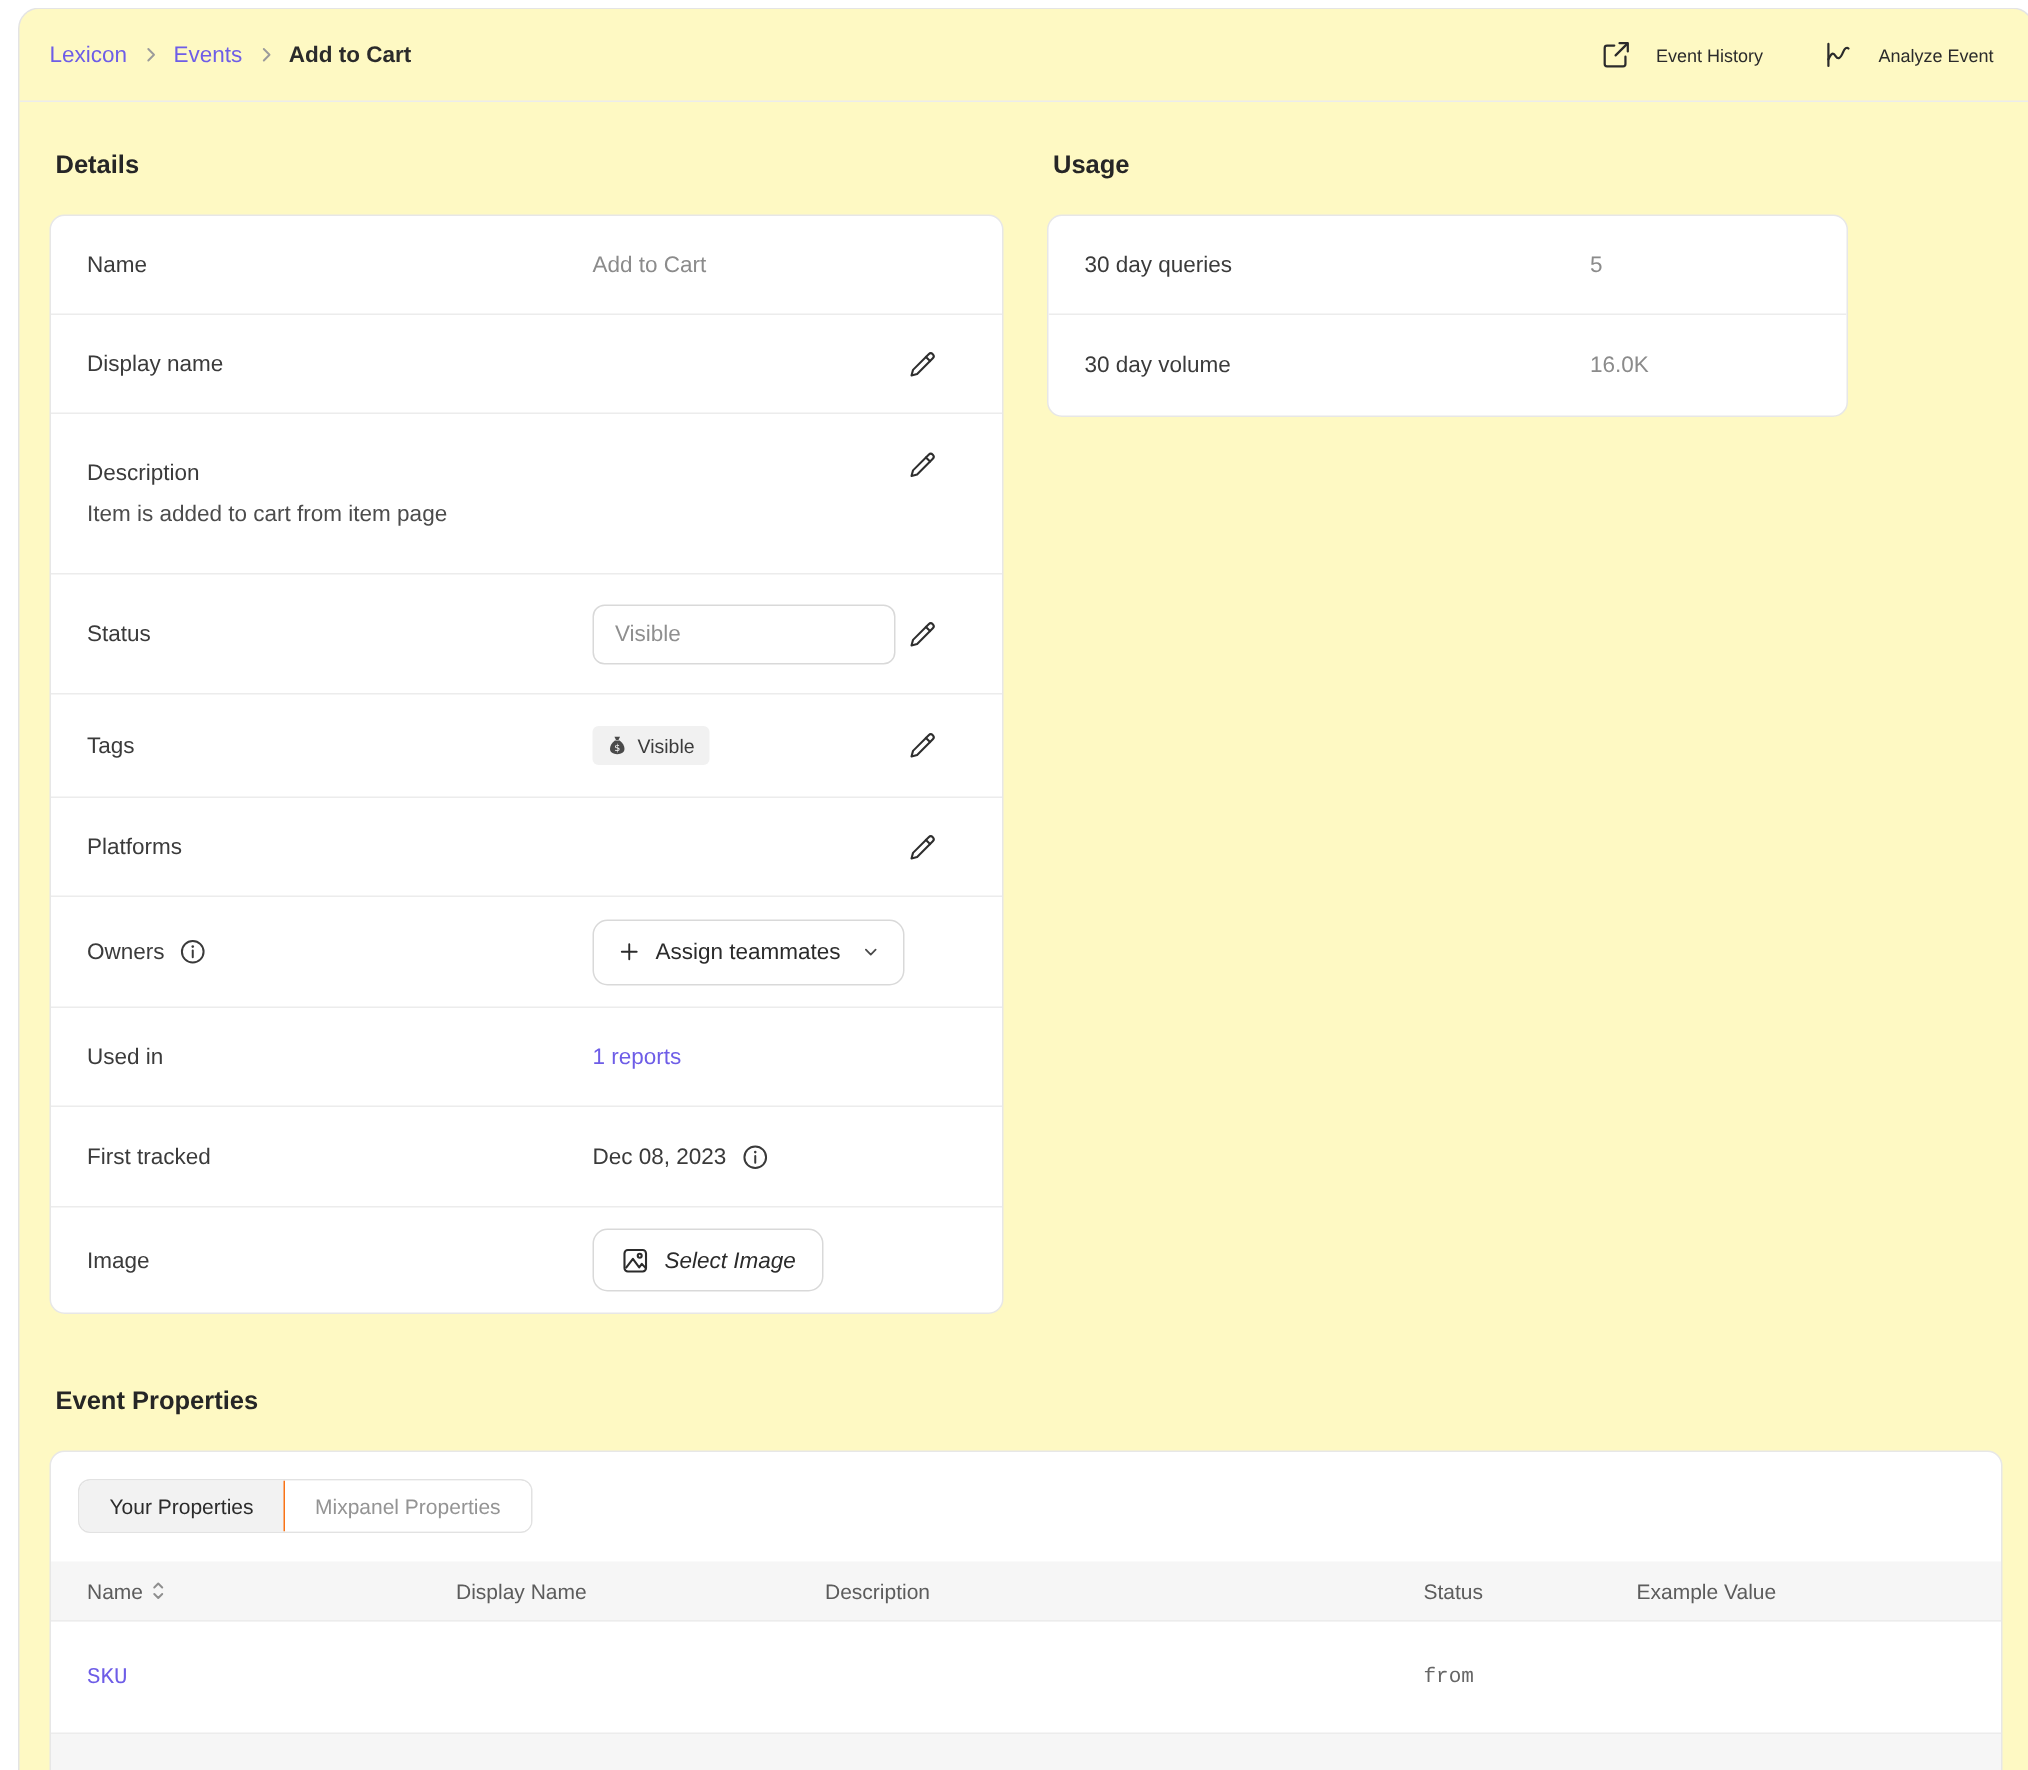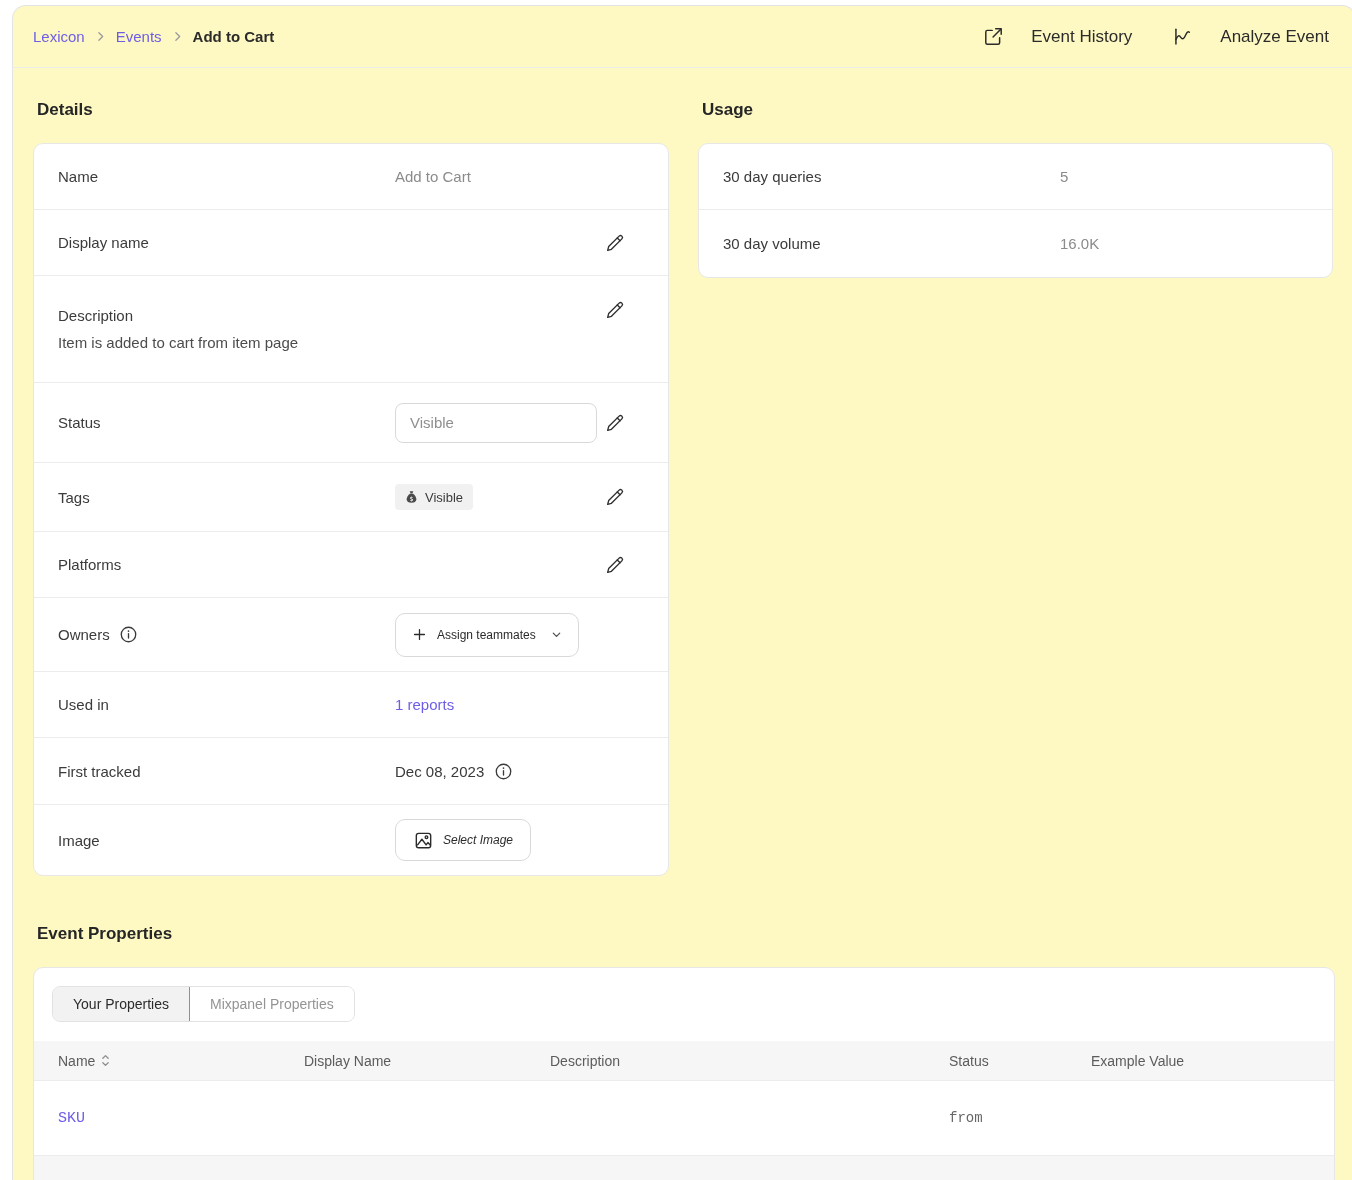--- a/index.html
+++ b/index.html
@@ -17,28 +17,28 @@
   
   .topbar {
     height:62px; display:flex; align-items:center; justify-content:space-between;
     padding:0 26px 0 20px; border-bottom:1px solid #ececec;
   }
   .crumbs { display:flex; align-items:center; gap:9px; font-size:15px; }
   .crumb-link { color:#6e5de7; cursor:pointer; }
   .crumb-current { color:#2b2b2b; font-weight:700; }
   .crumb-sep { width:13px; height:13px; color:#9b9b9b; display:flex; }
   .top-actions { display:flex; align-items:center; gap:40px; }
-  .top-action { display:flex; align-items:center; gap:27px; font-size:17px; font-weight:500; color:#2b2b2b; cursor:pointer; }
+  .top-action { display:flex; align-items:center; gap:16px; font-size:12px; font-weight:500; color:#2b2b2b; cursor:pointer; }
   .top-action svg { width:21px; height:21px; }
 
   
   .content { padding:18px 20px 0 20px; }
   .cols { display:flex; gap:29px; align-items:flex-start; }
   .col-left { width:636px; flex:none; }
-  .col-right { width:635px; flex:none; }
+  .col-right { width:534px; flex:none; }
   .section-title { font-size:17px; font-weight:700; color:#262626; margin:14px 0 23px 4px; }
 
   .card { border:1px solid #e7e7e7; border-radius:10px; background:#fff; overflow:hidden; }
   .drow {
     position:relative; display:flex; align-items:center;
     padding:0 24px; border-bottom:1px solid #ececec; min-height:66px;
   }
   .drow:last-child { border-bottom:none; }
   .dlabel { font-size:15px; color:#3b3b3b; font-weight:500; display:flex; align-items:center; gap:9px; }
   .vcol { position:absolute; left:361px; display:flex; align-items:center; }
@@ -73,21 +73,21 @@
   .status-input::placeholder { color:#8f8f8f; }
 
   .tag-chip {
     display:inline-flex; align-items:center; gap:7px; background:#f1f1f1;
     border-radius:4px; height:26px; padding:0 10px; font-size:13px; color:#3b3b3b;
   }
 
   .btn {
     display:inline-flex; align-items:center; gap:9px; background:#fff;
     border:1px solid #d9d9d9; border-radius:10px; cursor:pointer;
-    font-size:12px; font-weight:500; color:#2b2b2b; font-family:"Liberation Sans",sans-serif;
+    font-size:15px; font-weight:500; color:#2b2b2b; font-family:"Liberation Sans",sans-serif;
   }
   .assign-btn { height:44px; padding:0 15px; }
   .select-img-btn { height:42px; padding:0 17px;font-style:italic; }
   .btn svg.plus { width:17px; height:17px; }
   .btn svg.chev { width:13px; height:13px; margin-left:5px; color:#4a4a4a; }
   .btn svg.img-ic { width:21px; height:21px; }
 
   .info-ic { width:19px; height:19px; display:flex; color:#3a3a3a; }
   .info-ic svg { width:19px; height:19px; }
 

